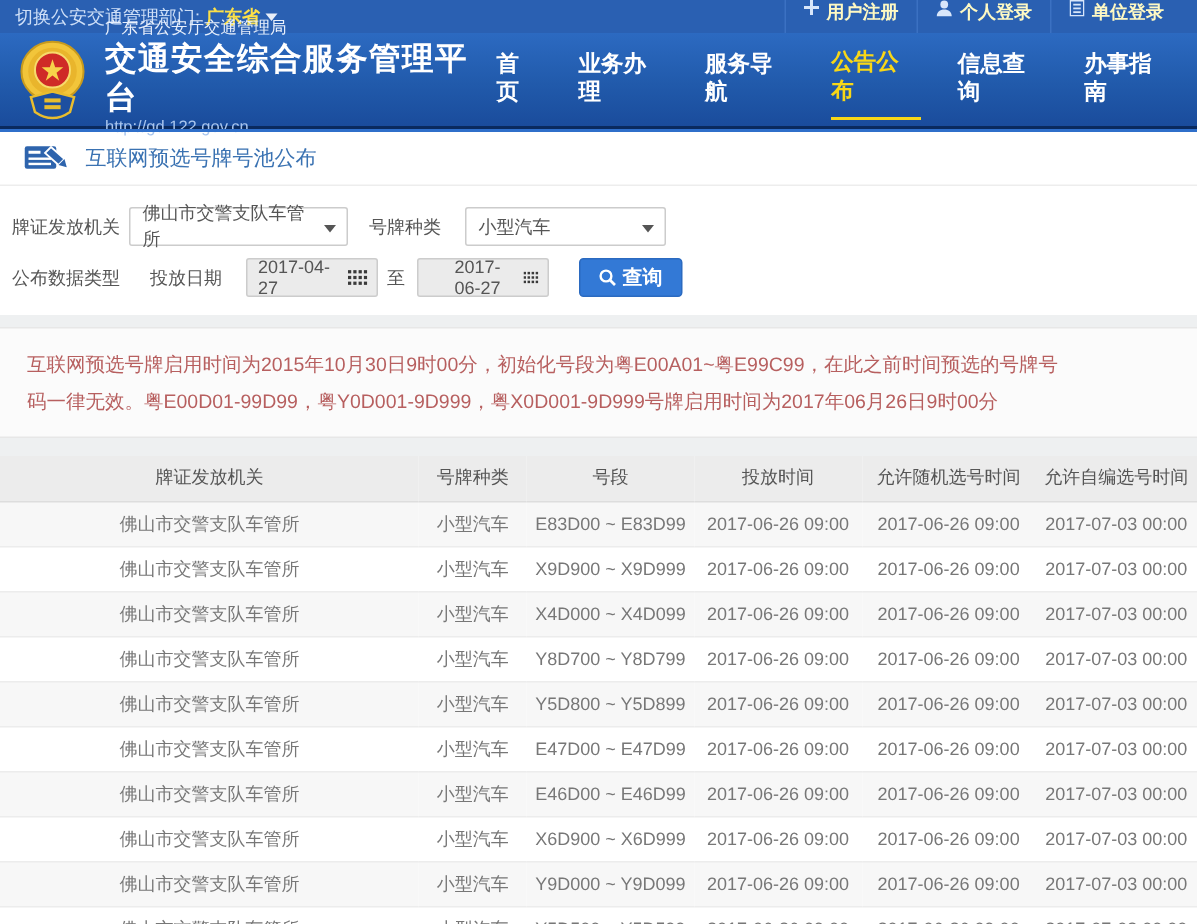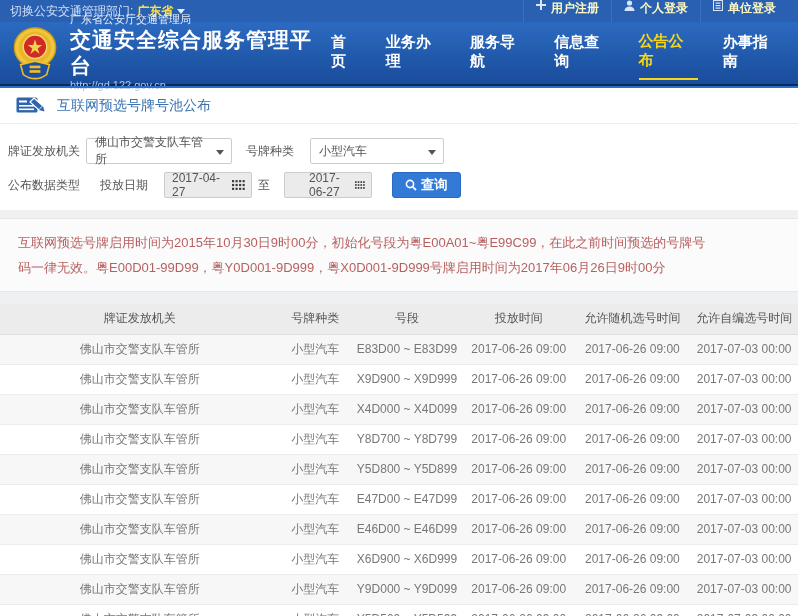--- a/index.html
+++ b/index.html
@@ -154,23 +154,23 @@
       </div>
     </div>
     <nav class="main-nav">
 
         <a class="nav-item">首页</a>
 
         <a class="nav-item">业务办理</a>
 
         <a class="nav-item">服务导航</a>
 
+        <a class="nav-item active">公告公布</a>
+
         <a class="nav-item">信息查询</a>
-
-        <a class="nav-item active">公告公布</a>
 
 
         <a class="nav-item">办事指南</a>
       </nav>
   </div>
 
   <div class="page-title-bar">
     <svg width="29" height="21" viewBox="0 0 29 21">
       <rect x="0.5" y="2.5" width="21" height="15" rx="1.5" fill="#2e64ad"></rect>
       <rect x="3" y="5.5" width="8" height="2" fill="#fff"></rect>
@@ -211,21 +211,21 @@
               <rect x="7.2" y="3.9" width="2.2" height="2.2"></rect>
               <rect x="10.8" y="3.9" width="2.2" height="2.2"></rect>
               <rect x="0" y="7.8" width="2.2" height="2.2"></rect>
               <rect x="3.6" y="7.8" width="2.2" height="2.2"></rect>
               <rect x="7.2" y="7.8" width="2.2" height="2.2"></rect>
               <rect x="10.8" y="7.8" width="2.2" height="2.2"></rect>
             </g>
           </svg>
       </div>
       <span class="to-label">至</span>
-      <div class="date-input" style="margin-left:8px;padding-left:24px;">
+      <div class="date-input" style="margin-left:2px;padding-left:24px;">
         <span>2017-06-27</span>
         <svg width="13" height="10" viewBox="0 0 13 10">
             <g fill="#3a3a3a">
               <rect x="0" y="0" width="2.2" height="2.2"></rect>
               <rect x="3.6" y="0" width="2.2" height="2.2"></rect>
               <rect x="7.2" y="0" width="2.2" height="2.2"></rect>
               <rect x="10.8" y="0" width="2.2" height="2.2"></rect>
               <rect x="0" y="3.9" width="2.2" height="2.2"></rect>
               <rect x="3.6" y="3.9" width="2.2" height="2.2"></rect>
               <rect x="7.2" y="3.9" width="2.2" height="2.2"></rect>

